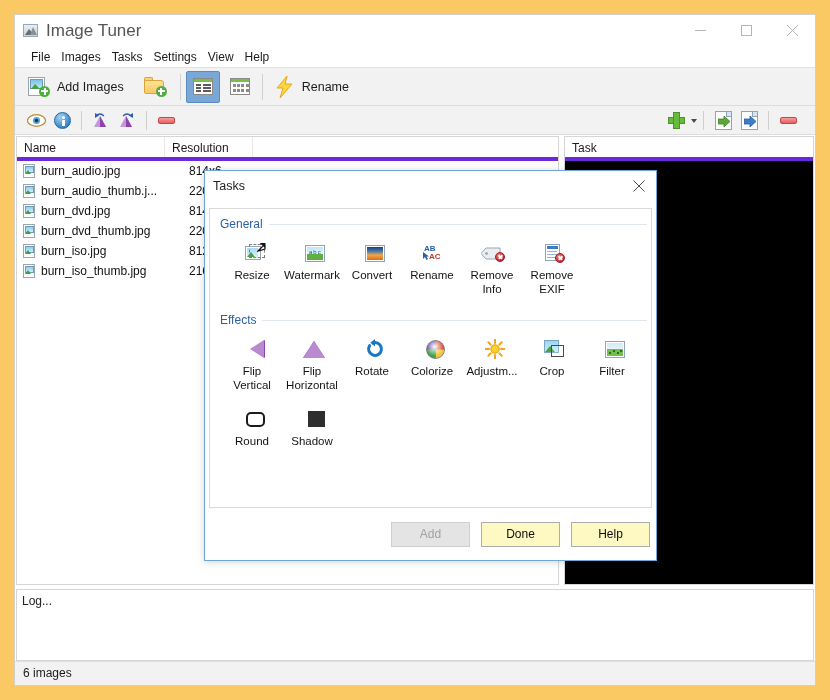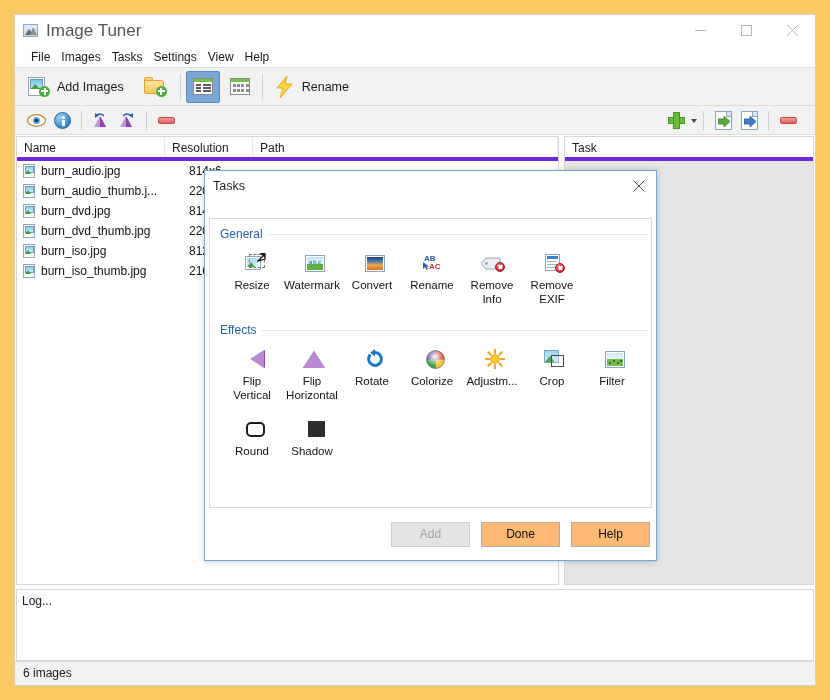--- a/index.html
+++ b/index.html
@@ -248,21 +248,21 @@
     border: 1px solid #d6d6d6;
     display: flex; flex-direction: column;
     background: #fff;
     min-height: 0;
   }
   .pane-task {
     flex: 1 1 auto;
     margin: 1px 1px 0 5px;
     border: 1px solid #d6d6d6;
     display: flex; flex-direction: column;
-    background: #e5e5e5;
+    background: #000000;
     min-height: 0;
   }
   .col-head {
     height: 24px;
     display: flex;
     border-bottom: 4px solid #6d28d9;
     background: #ffffff;
     flex: 0 0 auto;
   }
   .col {
@@ -327,21 +327,21 @@
     position: relative;
   }
   .dlg-title-text { font-size: 12.5px; color: #222; margin-left: 8px; }
   .dlg-close {
     position: absolute; right: 0; top: 0;
     width: 34px; height: 29px;
     display: flex; align-items: center; justify-content: center;
   }
   .dlg-body {
     flex: 1 1 auto;
-    margin: 18px 4px 0 4px;
+    margin: 8px 4px 0 4px;
     border: 1px solid #d9d9d9;
     padding: 8px 4px 0 10px;
     min-height: 0;
   }
   .group { margin-bottom: 4px; }
   .group-head { display: flex; align-items: center; margin-bottom: 4px; }
   .group-label { font-size: 12px; color: #2a5faa; padding-right: 6px; }
   .group-line { flex: 1 1 auto; height: 1px; background: #dfe6ef; }
   .task-grid { display: flex; flex-wrap: wrap; padding-left: 2px; }
   .task-item {
@@ -356,21 +356,21 @@
   .task-lbl { font-size: 11.5px; color: #141414; text-align: center; line-height: 14px; max-width: 60px; }
   .dlg-footer {
     height: 52px;
     display: flex; align-items: center; justify-content: flex-end;
     padding-right: 6px;
     flex: 0 0 auto;
   }
   .dlg-btn {
     width: 79px; height: 25px;
     font-size: 12px;
-    background: #fdba74;
+    background: #fef9c3;
     border: 1px solid #adadad;
     color: #0d0d0d;
     margin-left: 11px;
     display: flex; align-items: center; justify-content: center;
   }
   .dlg-btn.disabled { background: #e4e4e4; border-color: #cfcfcf; color: #a2a2a2; }
   
   .a-resize { position:relative; width:20px; height:18px; }
   .a-resize .box { position:absolute; left:0; top:2px; width:16px; height:14px; background:#fff; border:1px solid #9aa5b1; }
   .a-resize .im { position:absolute; left:1.5px; top:3.5px; width:11px; height:9px; background:linear-gradient(#a5dcf5,#d9effb); }
@@ -569,21 +569,20 @@
       </div>
     </div>
   </div>
 
   <div class="content">
 
     <div class="pane-files">
       <div class="col-head">
         <div class="col" style="width:148px">Name</div>
         <div class="col" style="width:88px">Resolution</div>
-        <div class="col" style="flex:1 1 auto">Path</div>
       </div>
       <div class="rows">
         <div class="row">
           <div class="fi-icon">
               <div class="pg"></div>
               <div class="pic"></div>
               <div class="hill"></div>
             </div>
           <div class="cell-name">burn_audio.jpg</div>
           <div class="cell-res">814x6</div>

